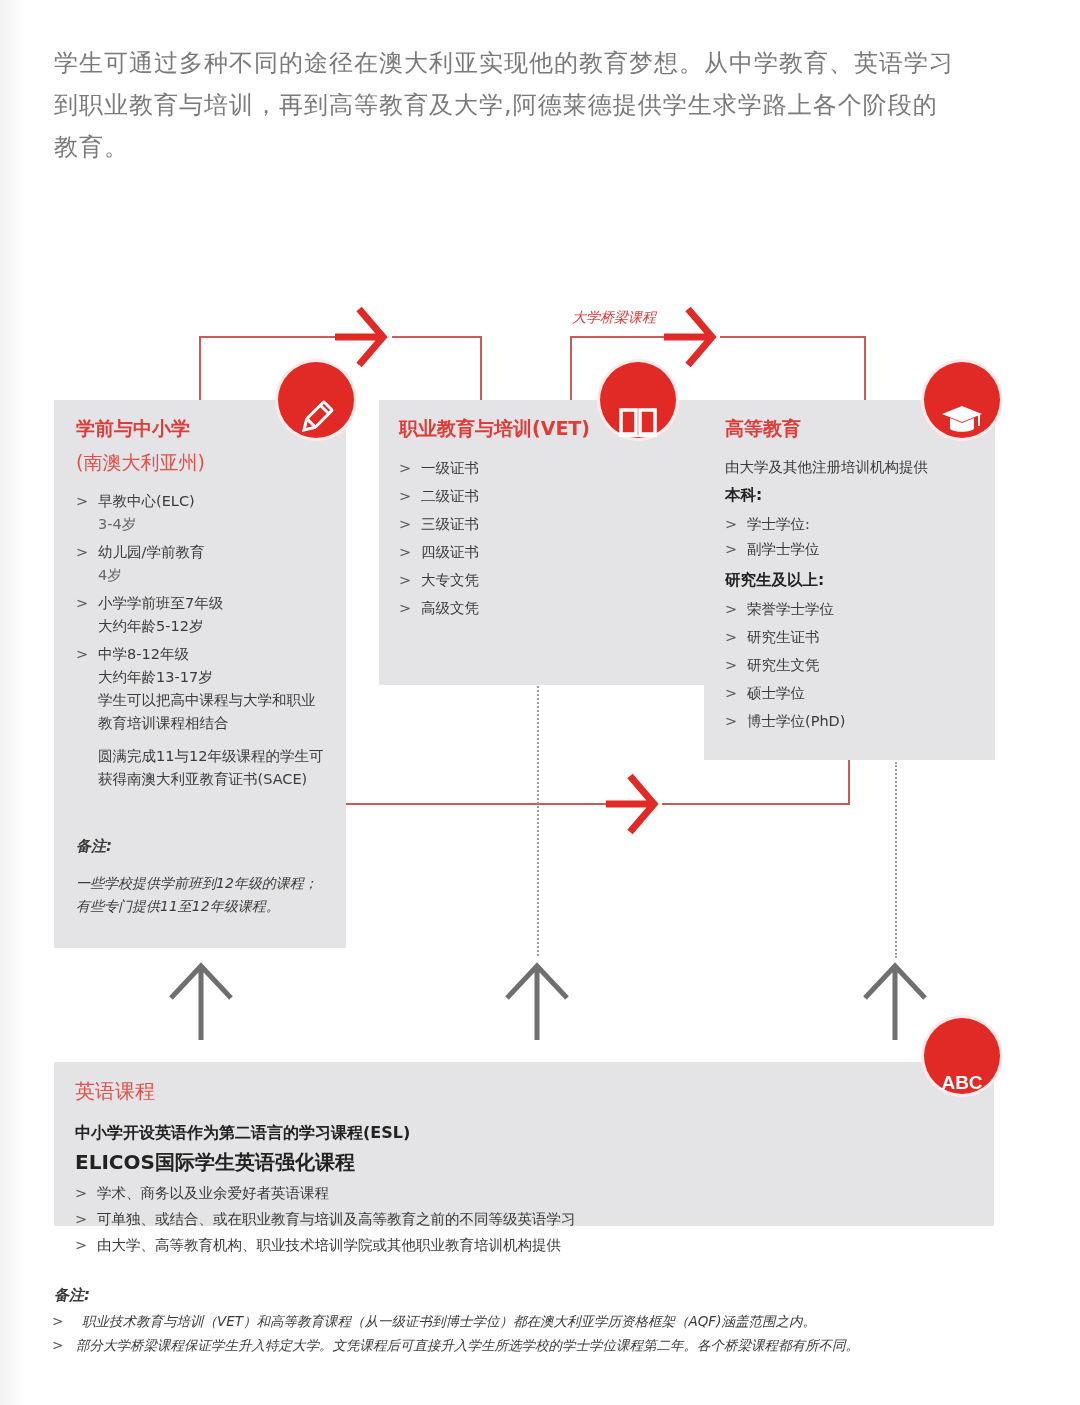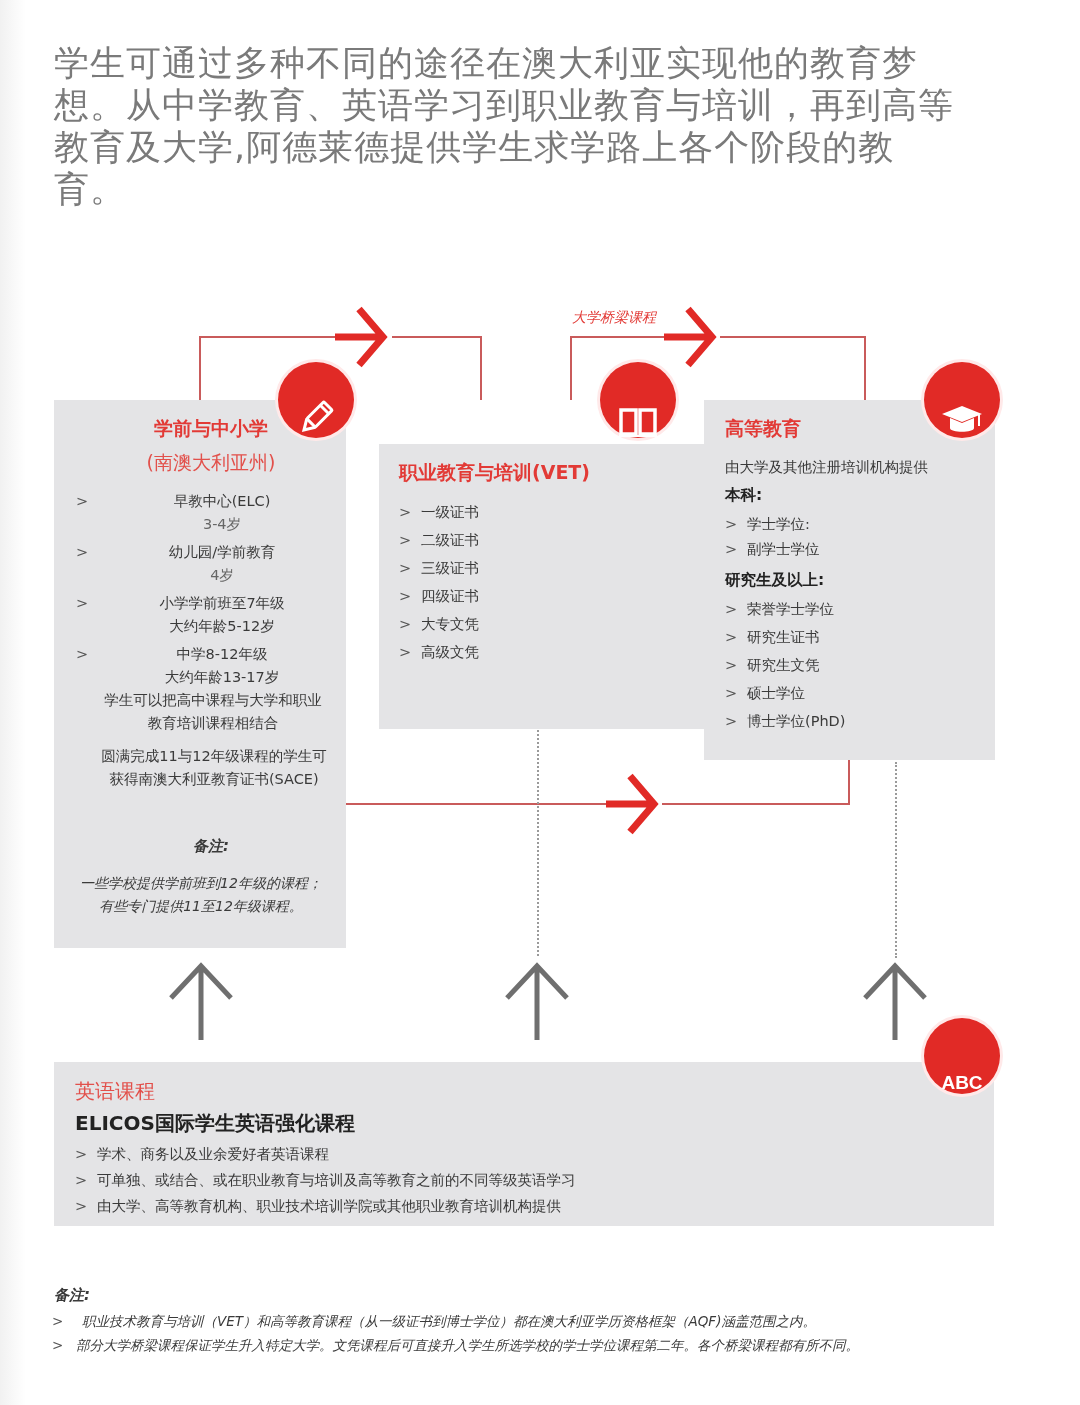--- a/index.html
+++ b/index.html
@@ -5,21 +5,21 @@
   html, body { margin:0; padding:0; }
   body {
     width:1080px; height:1405px; position:relative; overflow:hidden;
     background:#ffffff;
     font-family:"DejaVu Sans","Liberation Sans",sans-serif;
     color:#333;
   }
   .left-shade { position:absolute; left:0; top:0; width:26px; height:1405px;
     background:linear-gradient(to right,#f1f1f1,#fbfbfb 70%,#fff); }
   .intro { position:absolute; left:54px; top:42px; width:900px;
-    font-size:35px; line-height:42px; color:#7a7a7a; letter-spacing:1px; }
+    font-size:24px; line-height:42px; color:#7a7a7a; letter-spacing:1px; }
   .line { position:absolute; background:#c95b5b; }
   .dotv { position:absolute; width:0; border-left:2px dotted #9a9a9a; }
   .box { position:absolute; background:#e4e4e6; }
   .circle { position:absolute; border-radius:50%; background:#e12a26;
     box-shadow:0 0 0 3px #ffe9e9; display:flex; align-items:flex-end; justify-content:center; }
   .title { color:#e23a36; font-weight:bold; font-size:19px; }
   .subtitle { color:#e2504b; font-size:19px; }
   .item { position:relative; font-size:14.5px; color:#3a3a3a; line-height:23px; padding-left:22px; }
   .item .chev { position:absolute; left:0; top:0; color:#555; }
   .sub { font-size:14.5px; color:#3a3a3a; line-height:23px; padding-left:22px; }
@@ -56,21 +56,21 @@
 </svg>
 <div style="position:absolute;left:572px;top:309px;font-size:14px;font-style:italic;color:#e23a36;">大学桥梁课程</div>
 <svg style="position:absolute;left:662px;top:305px;" width="56" height="64" viewBox="0 0 56 64">
   <path d="M2 32 H50 M26 4 L50 32 L26 60" stroke="#e12a26" stroke-width="7" fill="none"></path>
 </svg>
 <svg style="position:absolute;left:604px;top:772px;" width="56" height="64" viewBox="0 0 56 64">
   <path d="M2 32 H50 M26 4 L50 32 L26 60" stroke="#e12a26" stroke-width="7" fill="none"></path>
 </svg>
 
 <div class="box" style="left:54px;top:400px;width:292px;height:548px;">
-  <div style="padding:16px 0 0 22px;text-align:center;">
+  <div style="padding:16px 0 0 22px;">
     <div class="title">学前与中小学</div>
     <div class="subtitle" style="margin-top:8px;">(南澳大利亚州)</div>
     <div style="margin-top:14px;">
       <div class="item"><span class="chev">&gt;</span><span>早教中心(ELC)</span></div>
       <div class="sub" style="color:#666;">3-4岁</div>
       <div class="item" style="margin-top:5px;"><span class="chev">&gt;</span><span>幼儿园/学前教育</span></div>
       <div class="sub" style="color:#666;">4岁</div>
       <div class="item" style="margin-top:5px;"><span class="chev">&gt;</span><span>小学学前班至7年级</span></div>
       <div class="sub">大约年龄5-12岁</div>
       <div class="item" style="margin-top:5px;"><span class="chev">&gt;</span><span>中学8-12年级</span></div>
@@ -85,21 +85,21 @@
 <div class="circle" style="left:278px;top:362px;width:76px;height:76px;">
   <svg width="40" height="40" viewBox="0 0 40 40">
     <g transform="rotate(45 20 20)" fill="none" stroke="#fff" stroke-width="3">
       <rect x="14" y="3" width="12" height="24" rx="1"></rect>
       <path d="M14 27 L20 37 L26 27"></path>
       <line x1="14" y1="8" x2="26" y2="8"></line>
     </g>
   </svg>
 </div>
 
-<div class="box" style="left:379px;top:400px;width:340px;height:285px;margin-top:44px;">
+<div class="box" style="left:379px;top:400px;width:340px;height:285px;">
   <div style="padding:16px 0 0 20px;">
     <div class="title">职业教育与培训(VET)</div>
     <div style="margin-top:12px;">
       <div class="item" style="line-height:28px;"><span class="chev">&gt;</span><span>一级证书</span></div>
       <div class="item" style="line-height:28px;"><span class="chev">&gt;</span><span>二级证书</span></div>
       <div class="item" style="line-height:28px;"><span class="chev">&gt;</span><span>三级证书</span></div>
       <div class="item" style="line-height:28px;"><span class="chev">&gt;</span><span>四级证书</span></div>
       <div class="item" style="line-height:28px;"><span class="chev">&gt;</span><span>大专文凭</span></div>
       <div class="item" style="line-height:28px;"><span class="chev">&gt;</span><span>高级文凭</span></div>
     </div>
@@ -145,20 +145,21 @@
 <svg style="position:absolute;left:504px;top:962px;" width="66" height="80" viewBox="0 0 66 80">
   <path d="M33 78 V4 M3 36 L33 4 L63 36" stroke="#6f6f6f" stroke-width="5" fill="none"></path>
 </svg>
 <svg style="position:absolute;left:862px;top:962px;" width="66" height="80" viewBox="0 0 66 80">
   <path d="M33 78 V4 M3 36 L33 4 L63 36" stroke="#6f6f6f" stroke-width="5" fill="none"></path>
 </svg>
 
 <div class="box" style="left:54px;top:1062px;width:940px;height:164px;">
   <div style="padding:16px 0 0 21px;">
     <div class="subtitle" style="font-size:20px;">英语课程</div>
+    <div class="bold" style="margin-top:18px;font-size:16px;">中小学开设英语作为第二语言的学习课程(ESL)</div>
     <div class="bold" style="margin-top:5px;font-size:20px;">ELICOS国际学生英语强化课程</div>
     <div style="margin-top:4px;">
       <div class="item" style="line-height:26px;"><span class="chev">&gt;</span><span>学术、商务以及业余爱好者英语课程</span></div>
       <div class="item" style="line-height:26px;"><span class="chev">&gt;</span><span>可单独、或结合、或在职业教育与培训及高等教育之前的不同等级英语学习</span></div>
       <div class="item" style="line-height:26px;"><span class="chev">&gt;</span><span>由大学、高等教育机构、职业技术培训学院或其他职业教育培训机构提供</span></div>
     </div>
   </div>
 </div>
 <div class="circle" style="left:924px;top:1018px;width:76px;height:76px;">
   <span style="color:#fff;font-weight:bold;font-size:19px;font-family:'Liberation Sans',sans-serif;">ABC</span>

